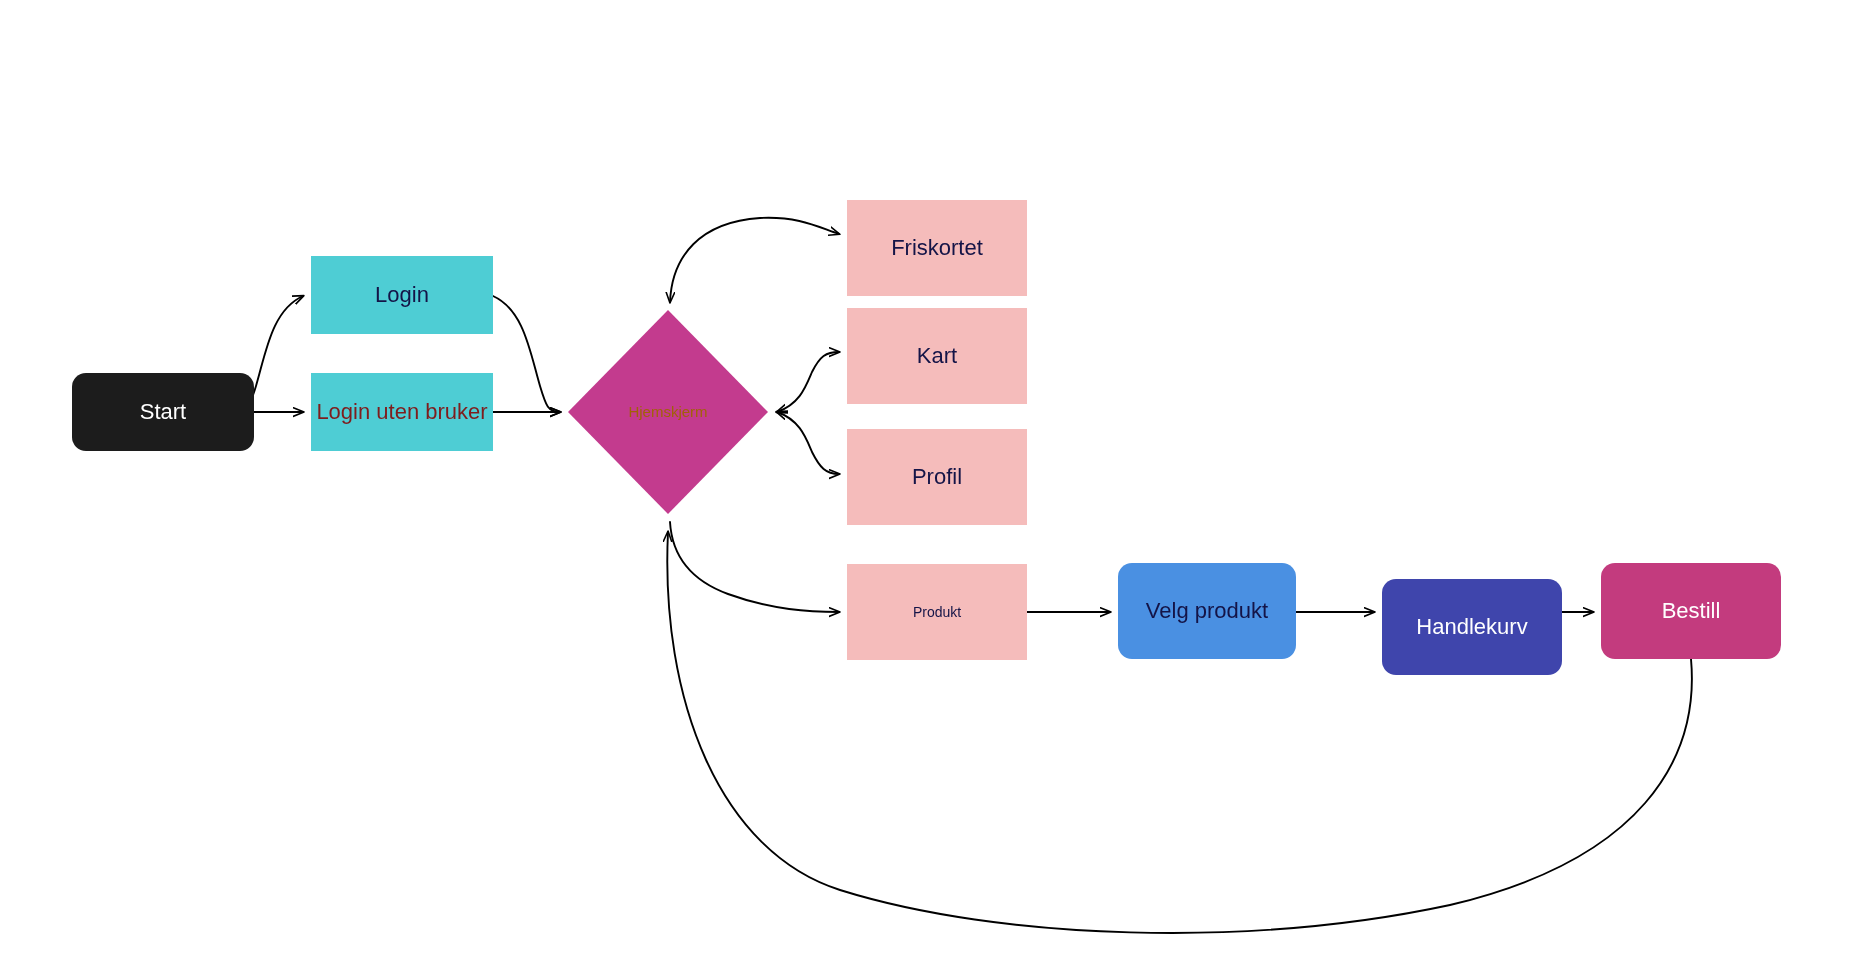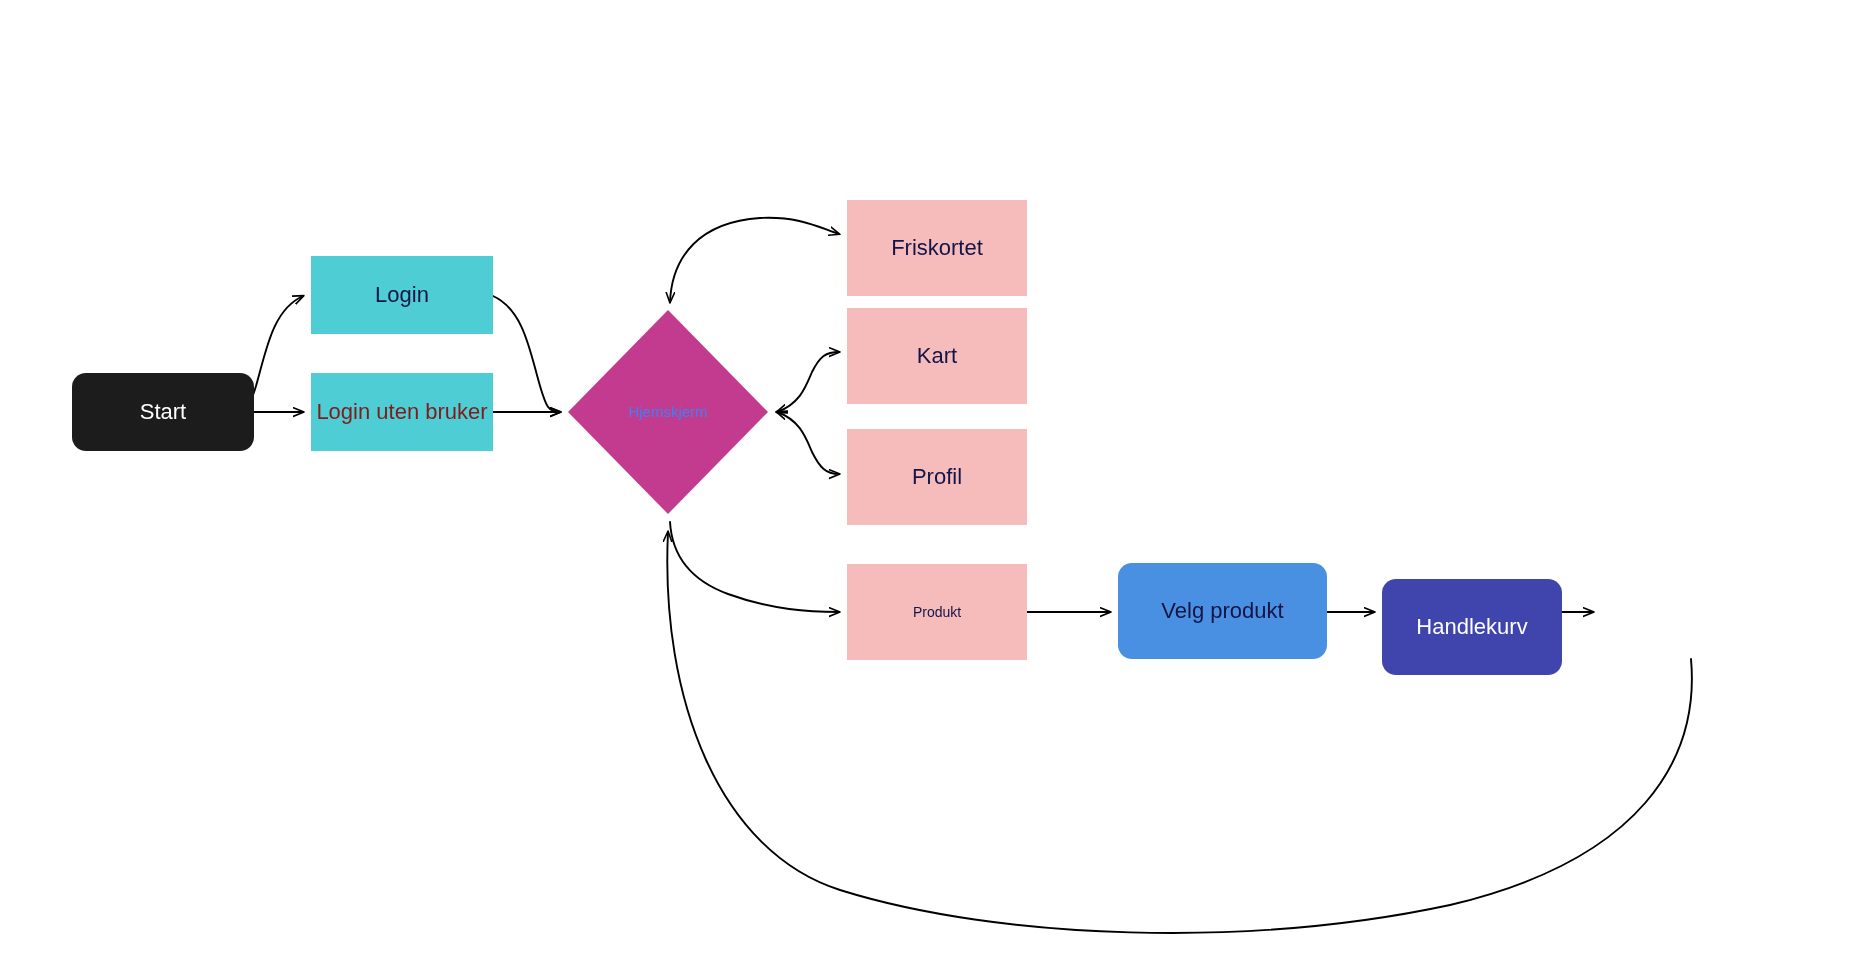--- a/index.html
+++ b/index.html
@@ -104,43 +104,46 @@
   </div>
 
   <div class="node shape-rect" style="left:311px; top:256px; width:182px; height:78px; background:#4ecdd4; color:#141447; font-size:22px;">
     <span class="node-label">Login</span>
   </div>
 
   <div class="node shape-rect" style="left:311px; top:373px; width:182px; height:78px; background:#4ecdd4; color:#7f1d1d; font-size:22px;">
     <span class="node-label">Login uten bruker</span>
   </div>
 
-  <div class="node shape-diamond" style="left:568px; top:310px; width:200px; height:204px; color:#3b82f6; font-size:15px;">
+  <div class="node shape-diamond" style="left:568px; top:310px; width:200px; height:204px; color:#a16207; font-size:15px;">
     <span class="diamond-fill" style="background:#c33b8e;"></span>
     <span class="node-label diamond-text">Hjemskjerm</span>
   </div>
 
   <div class="node shape-rect" style="left:847px; top:188px; width:180px; height:96px; background:#f5bcbb; color:#141447; font-size:22px;margin-top:12px;">
     <span class="node-label">Friskortet</span>
   </div>
 
   <div class="node shape-rect" style="left:847px; top:308px; width:180px; height:96px; background:#f5bcbb; color:#141447; font-size:22px;">
     <span class="node-label">Kart</span>
   </div>
 
   <div class="node shape-rect" style="left:847px; top:429px; width:180px; height:96px; background:#f5bcbb; color:#141447; font-size:22px;">
     <span class="node-label">Profil</span>
   </div>
 
   <div class="node shape-rect" style="left:847px; top:564px; width:180px; height:96px; background:#f5bcbb; color:#141447; font-size:14px;">
     <span class="node-label">Produkt</span>
   </div>
 
-  <div class="node shape-rounded" style="left:1118px; top:563px; width:209px; height:96px; background:#4a90e2; color:#141447; font-size:22px;">
+  <div class="node shape-rounded" style="left:1118px; top:563px; width:178px; height:96px; background:#4a90e2; color:#141447; font-size:22px;">
     <span class="node-label">Velg produkt</span>
   </div>
 
   <div class="node shape-rounded" style="left:1382px; top:579px; width:180px; height:96px; background:#3f45ac; color:#ffffff; font-size:22px;">
     <span class="node-label">Handlekurv</span>
   </div>
 
+  <div class="node shape-rounded" style="left:1601px; top:563px; width:180px; height:96px; background:#c33b7e; color:#ffffff; font-size:22px;">
+    <span class="node-label">Bestill</span>
+  </div>
 
 </div>
 
 </body></html>

